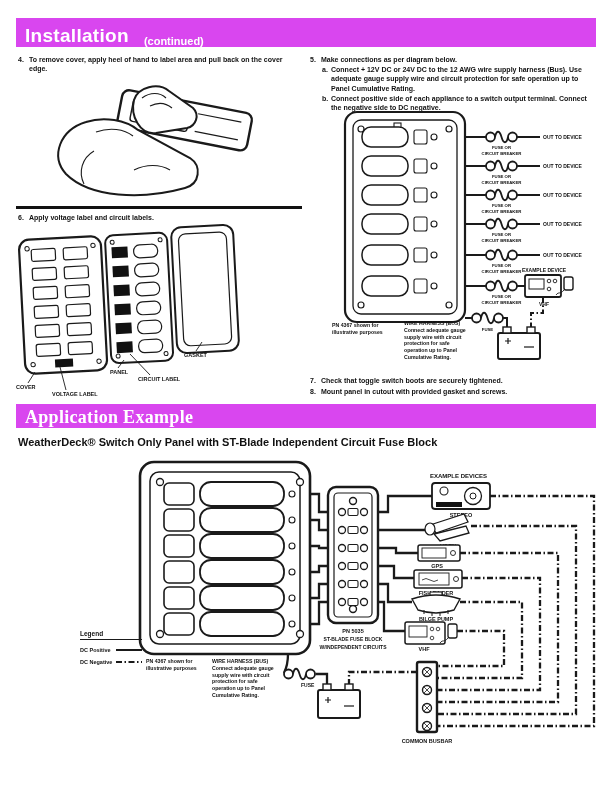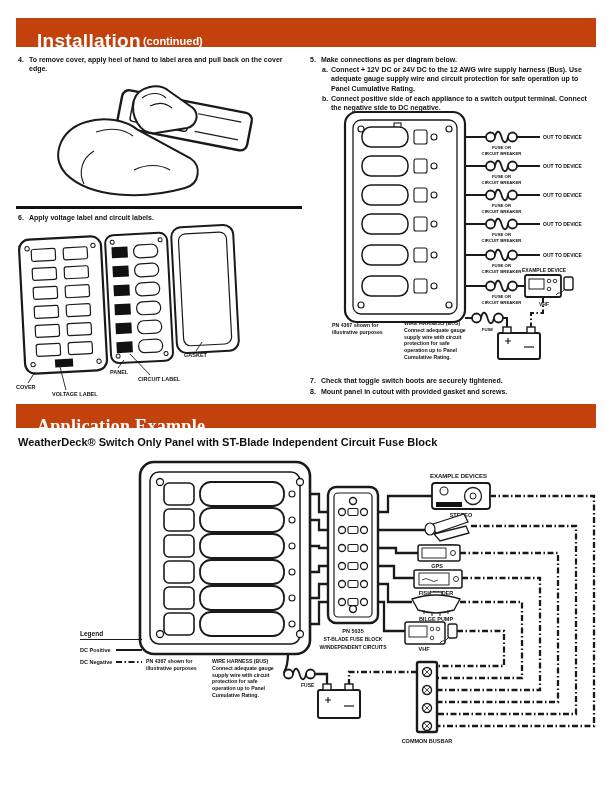--- a/index.html
+++ b/index.html
@@ -1,21 +1,21 @@
 <!DOCTYPE html>
 <html><head>
 <meta charset="utf-8">
 <style>
   html,body{margin:0;padding:0;background:#fff;}
   .page{position:relative;width:612px;height:792px;background:#fff;overflow:hidden;
         font-family:"Liberation Sans",sans-serif;color:#111;}
-  .bar{position:absolute;left:16px;width:580px;height:29px;background:#c2410c;color:#fff;
-       display:flex;align-items:flex-start;padding:12px;box-sizing:border-box;}
+  .bar{position:absolute;left:16px;width:580px;height:29px;background:#d946ef;color:#fff;
+       display:flex;align-items:flex-end;padding:0;box-sizing:border-box;}
   .bar .h1{font-size:19px;font-weight:bold;margin-left:9px;letter-spacing:.3px;}
-  .bar .h1s{font-size:11px;font-weight:bold;margin-left:2px;margin-top:5px;}
+  .bar .h1s{font-size:11px;font-weight:bold;margin-left:15px;margin-top:5px;}
   .step{position:absolute;display:flex;font-size:7px;font-weight:bold;line-height:1.32;}
   .step .num{width:11px;flex:none;}
   .step .txt{flex:1;}
   .substep{display:flex;margin-left:12px;margin-top:1px;}
   .substep .snum{width:9px;flex:none;}
   .substep .stxt{flex:1;}
   .divider{position:absolute;background:#111;}
   .subtitle{position:absolute;font-size:11px;font-weight:bold;}
   .note{position:absolute;font-size:5.2px;font-weight:bold;line-height:1.3;}
   .note .nt{display:block;}

